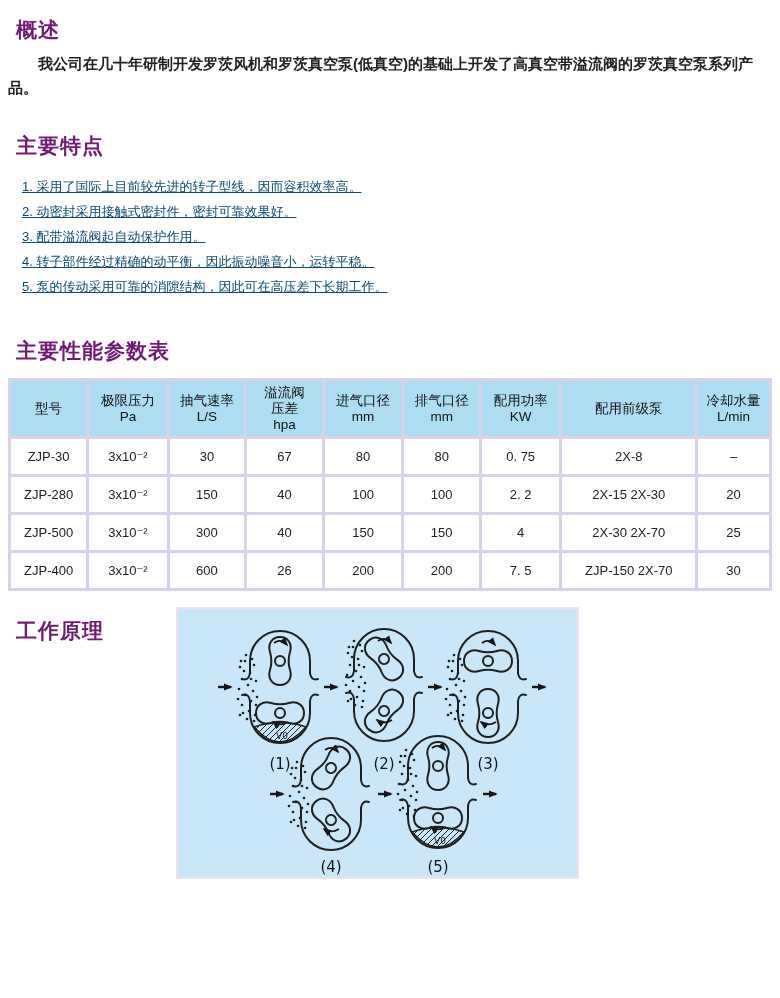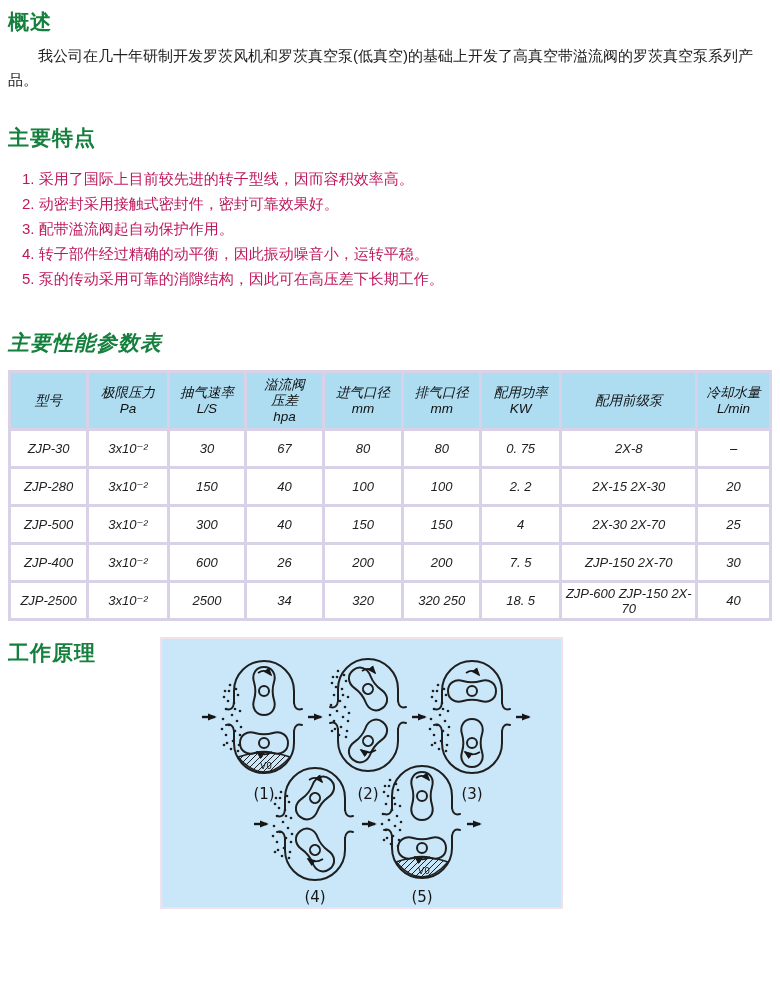--- a/index.html
+++ b/index.html
@@ -1,32 +1,32 @@
 <!DOCTYPE html>
 <html><head>
 <meta charset="utf-8">
 <style>
   html,body { margin:0; padding:0; background:#ffffff; }
   body { font-family:"Liberation Sans","DejaVu Sans",sans-serif; color:#1a1a1a; }
   .page { width:780px; height:998px; box-sizing:border-box; padding:8px 8px 0 8px; overflow:hidden; }
 
-  h1.sec { font-size:21px; font-weight:bold; margin:0; letter-spacing:1px; color:#15803d; }
-
-  
-  .overview p { font-size:15px; line-height:24px; margin:0; text-indent:2em; color:#222; }
+  h1.sec { font-size:21px; font-weight:bold; margin:8px; letter-spacing:1px; color:#701a75; }
+
+  
+  .overview p { font-size:15px; line-height:24px; margin:0; text-indent:2em; color:#222;font-weight:bold; }
   .overview { margin-bottom:0; }
   .overview h1 { margin-bottom:8px; }
 
   
   .features { margin-top:32px; }
   .features h1 { margin-bottom:14px; }
-  .features .item { font-size:15px; line-height:25px; padding-left:14px; color:#be185d; }
-
-  
-  .parameters { margin-top:38px;font-style:italic; }
+  .features .item { font-size:13px; line-height:25px; padding-left:14px; color:#0c4a6e;text-decoration:underline; }
+
+  
+  .parameters { margin-top:38px; }
   .parameters h1 { margin-bottom:13px; }
   table.params { width:764px; border-collapse:separate; border-spacing:3px; background:#d9d1e8; table-layout:fixed; }
   table.params col:nth-child(1){width:10.2%;} table.params col:nth-child(2){width:10.5%;}
   table.params col:nth-child(3){width:10.1%;} table.params col:nth-child(4){width:10.1%;}
   table.params col:nth-child(5){width:10.4%;} table.params col:nth-child(6){width:10.1%;}
   table.params col:nth-child(7){width:10.5%;} table.params col:nth-child(8){width:18.0%;}
   table.params col:nth-child(9){width:9.6%;}
   table.params th { background:#aedcf1; font-weight:normal; font-size:13.5px; text-align:center;
     vertical-align:middle; padding:4px 2px; height:46px; color:#111; }
   table.params th .name { white-space:pre-line; line-height:16px; }
@@ -151,31 +151,20 @@
           <tr>
             <td>ZJP-400</td>
             <td>3x10⁻²</td>
             <td>600</td>
             <td>26</td>
             <td>200</td>
             <td>200</td>
             <td>7. 5</td>
             <td>ZJP-150 2X-70</td>
             <td>30</td>
-          </tr>
-          <tr>
-            <td>ZJP-2500</td>
-            <td>3x10⁻²</td>
-            <td>2500</td>
-            <td>34</td>
-            <td>320</td>
-            <td>320 250</td>
-            <td>18. 5</td>
-            <td>ZJP-600 ZJP-150 2X-70</td>
-            <td>40</td>
           </tr>
         </tbody>
     </table>
   </section>
 
   <section class="principle">
     <h1 class="sec">工作原理</h1>
     <div class="diagram-panel">
       <svg width="399" height="268" viewBox="0 0 399 268">
         <defs>

